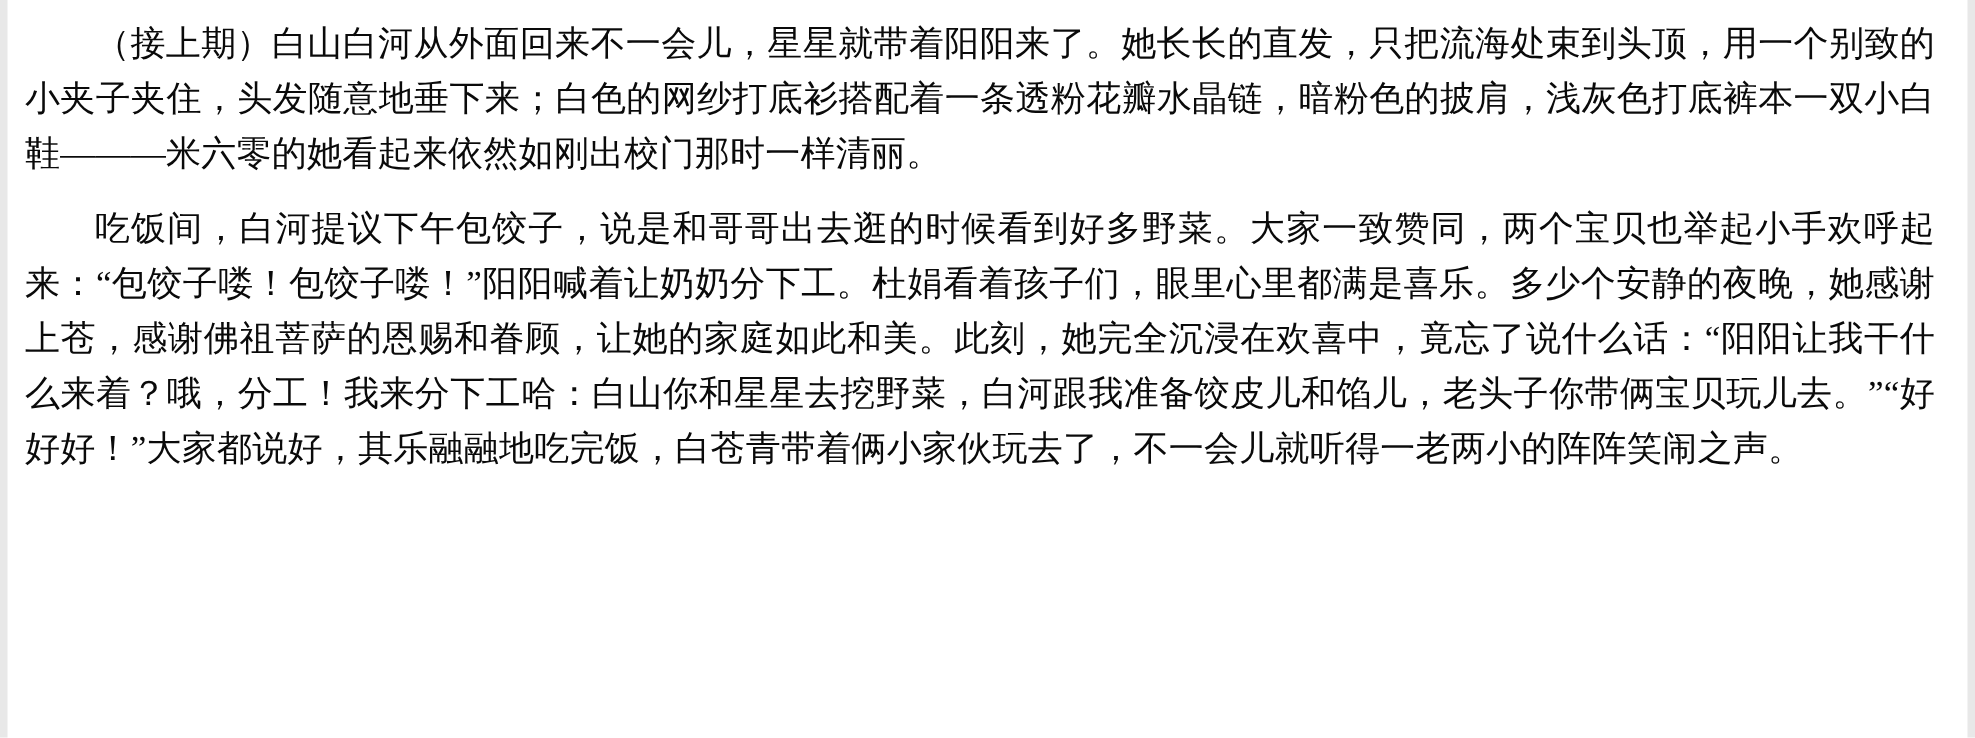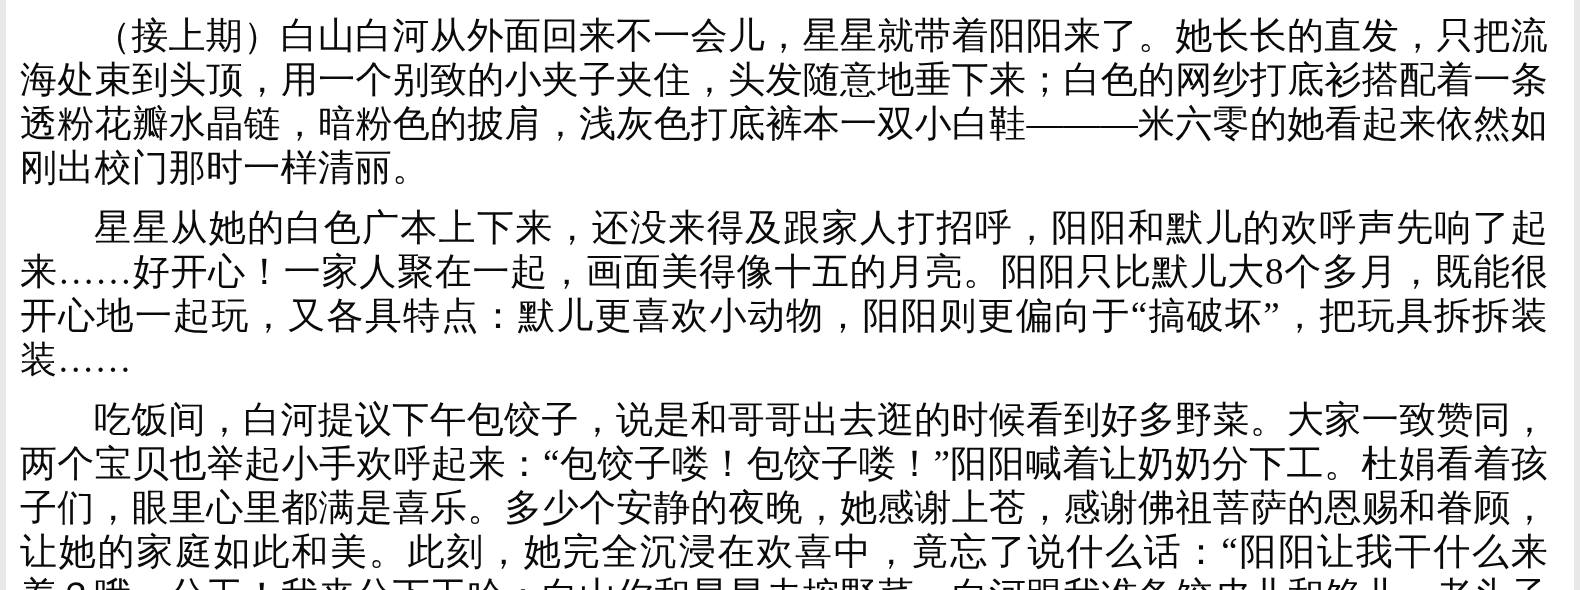--- a/index.html
+++ b/index.html
@@ -39,21 +39,21 @@
   .article {
     position: absolute;
     left: 14px;
     top: 14px;
     width: 1540px;
     box-sizing: border-box;
     padding: 0 6px;
   }
   .para {
     margin: 0 0 16px 0;
-    font-size: 37px;
+    font-size: 28px;
     line-height: 44px;
     color: #0a0a0a;
     text-align: justify;
     text-justify: inter-ideograph;
     text-indent: 2em;
     letter-spacing: 0.2px;
     word-break: break-all;
   }
   .para:last-child {
     margin-bottom: 13px;
@@ -64,16 +64,15 @@
 </style>
 </head>
 <body>
 
 <div id="page">
   <div class="left-rule"></div>
   <div class="right-rule"></div>
 
   <div class="article">
     <p class="para p1">（接上期）白山白河从外面回来不一会儿，星星就带着阳阳来了。她长长的直发，只把流海处束到头顶，用一个别致的小夹子夹住，头发随意地垂下来；白色的网纱打底衫搭配着一条透粉花瓣水晶链，暗粉色的披肩，浅灰色打底裤本一双小白鞋———米六零的她看起来依然如刚出校门那时一样清丽。</p>
-    <p class="para p2">星星从她的白色广本上下来，还没来得及跟家人打招呼，阳阳和默儿的欢呼声先响了起来……好开心！一家人聚在一起，画面美得像十五的月亮。阳阳只比默儿大8个多月，既能很开心地一起玩，又各具特点：默儿更喜欢小动物，阳阳则更偏向于“搞破坏”，把玩具拆拆装装……</p>
     <p class="para p3">吃饭间，白河提议下午包饺子，说是和哥哥出去逛的时候看到好多野菜。大家一致赞同，两个宝贝也举起小手欢呼起来：“包饺子喽！包饺子喽！”阳阳喊着让奶奶分下工。杜娟看着孩子们，眼里心里都满是喜乐。多少个安静的夜晚，她感谢上苍，感谢佛祖菩萨的恩赐和眷顾，让她的家庭如此和美。此刻，她完全沉浸在欢喜中，竟忘了说什么话：“阳阳让我干什么来着？哦，分工！我来分下工哈：白山你和星星去挖野菜，白河跟我准备饺皮儿和馅儿，老头子你带俩宝贝玩儿去。”“好好好！”大家都说好，其乐融融地吃完饭，白苍青带着俩小家伙玩去了，不一会儿就听得一老两小的阵阵笑闹之声。</p>
   </div>
 </div>
 
 </body></html>

